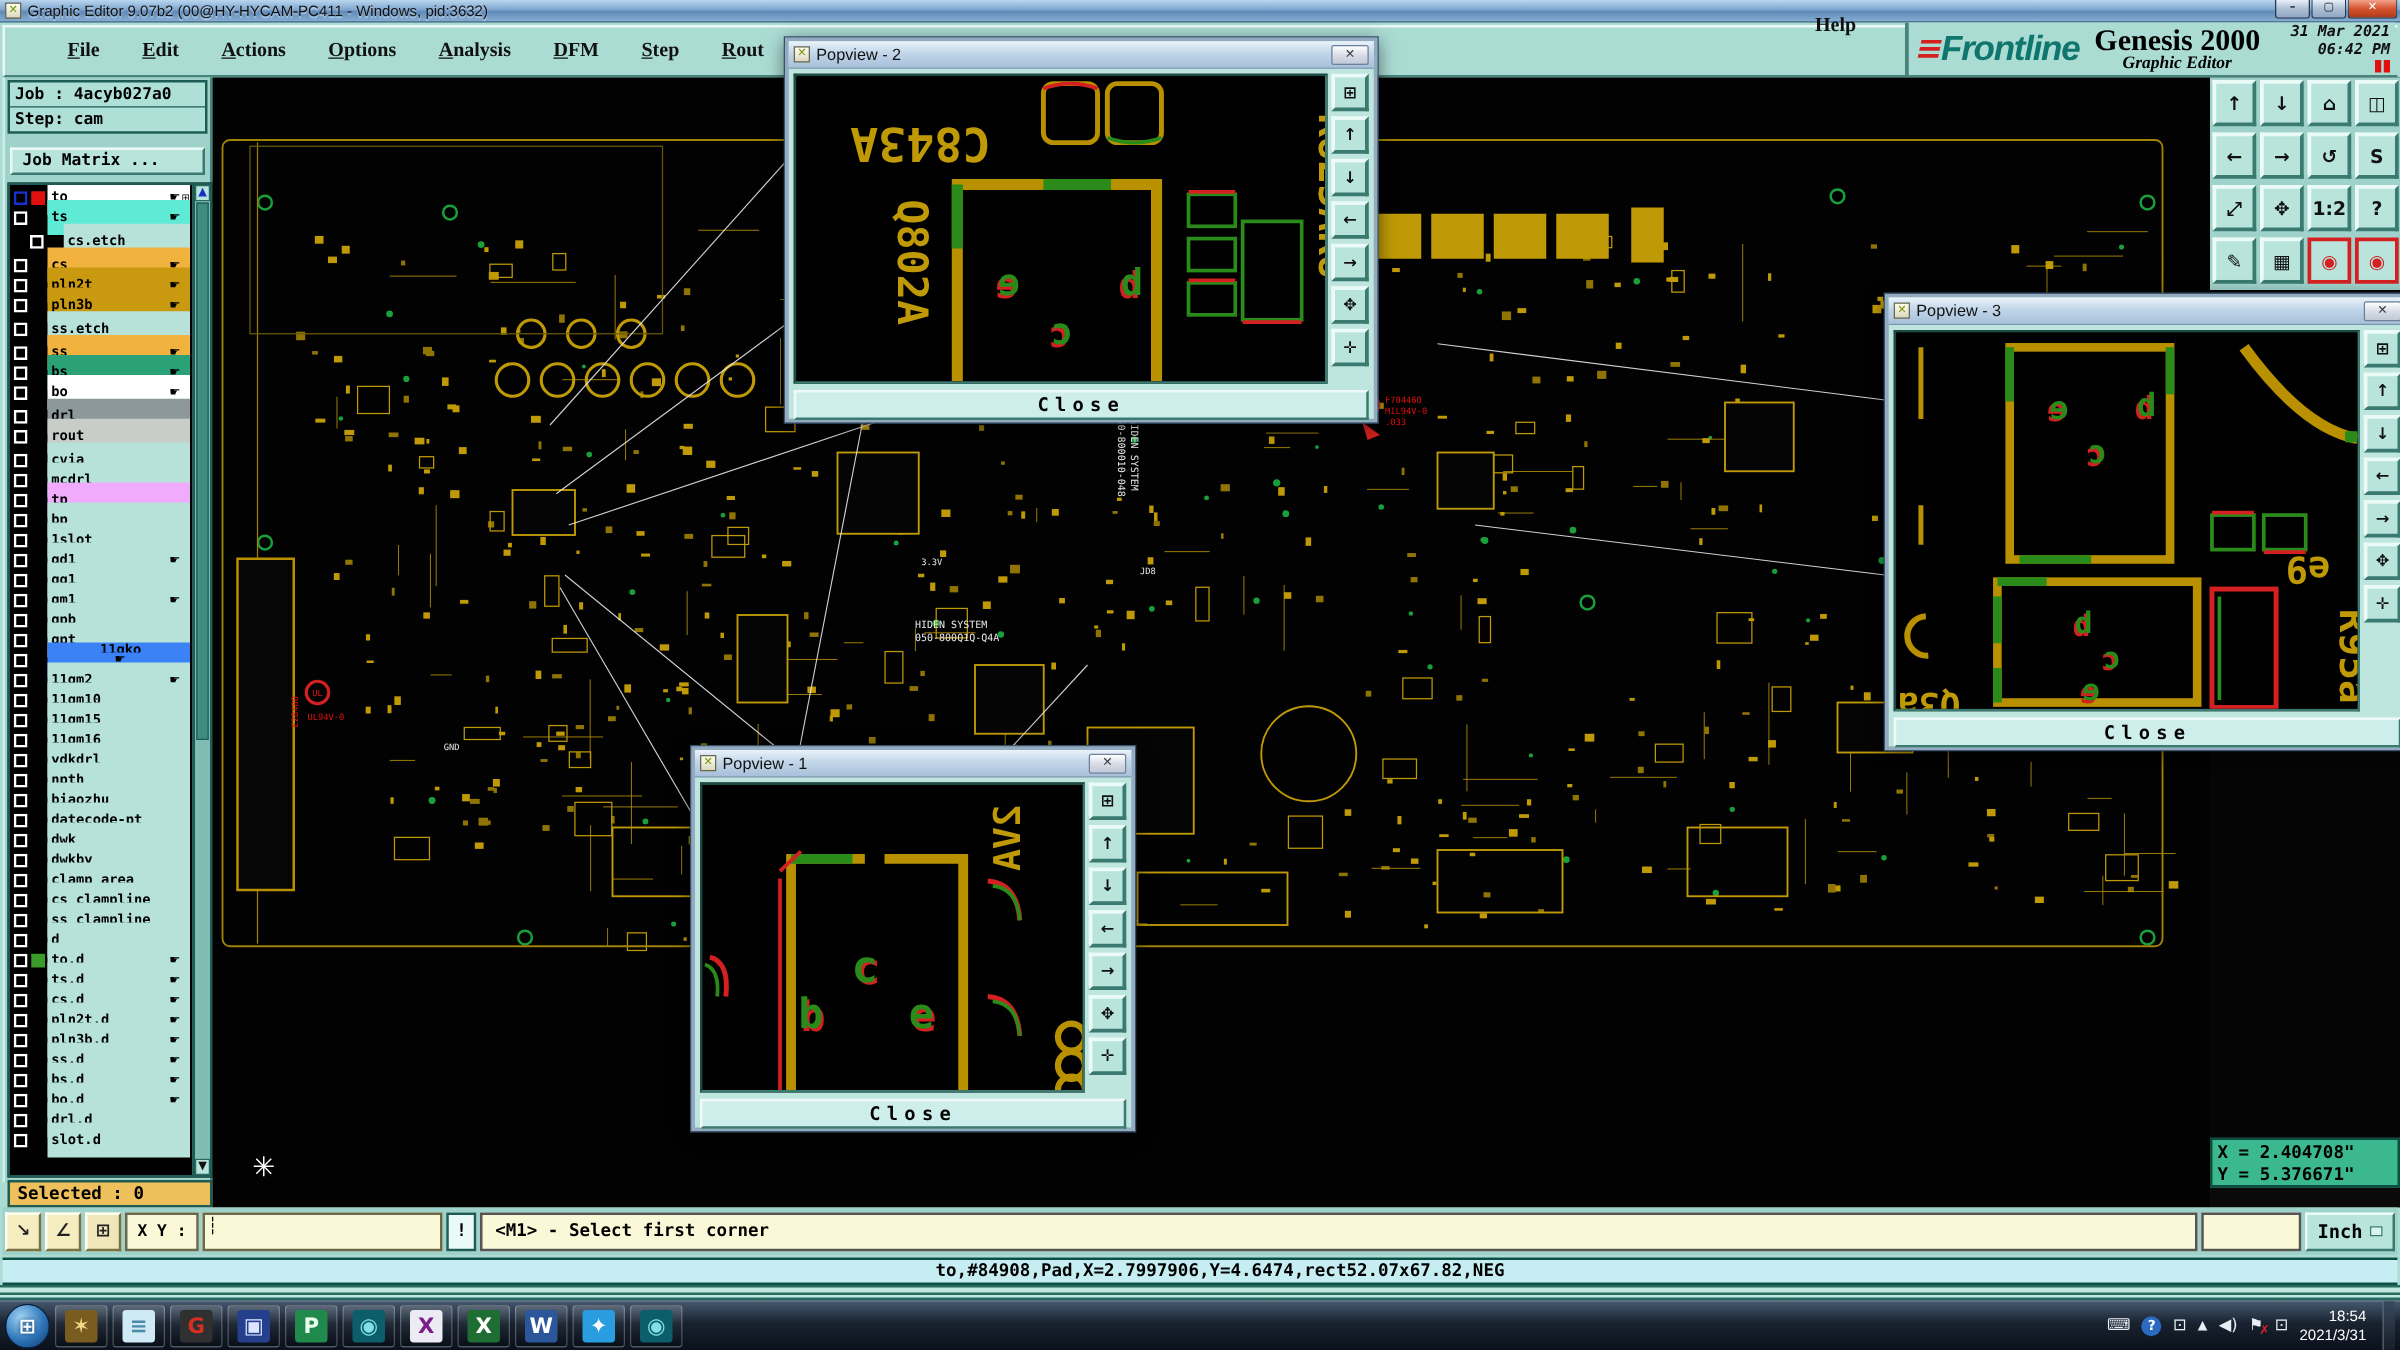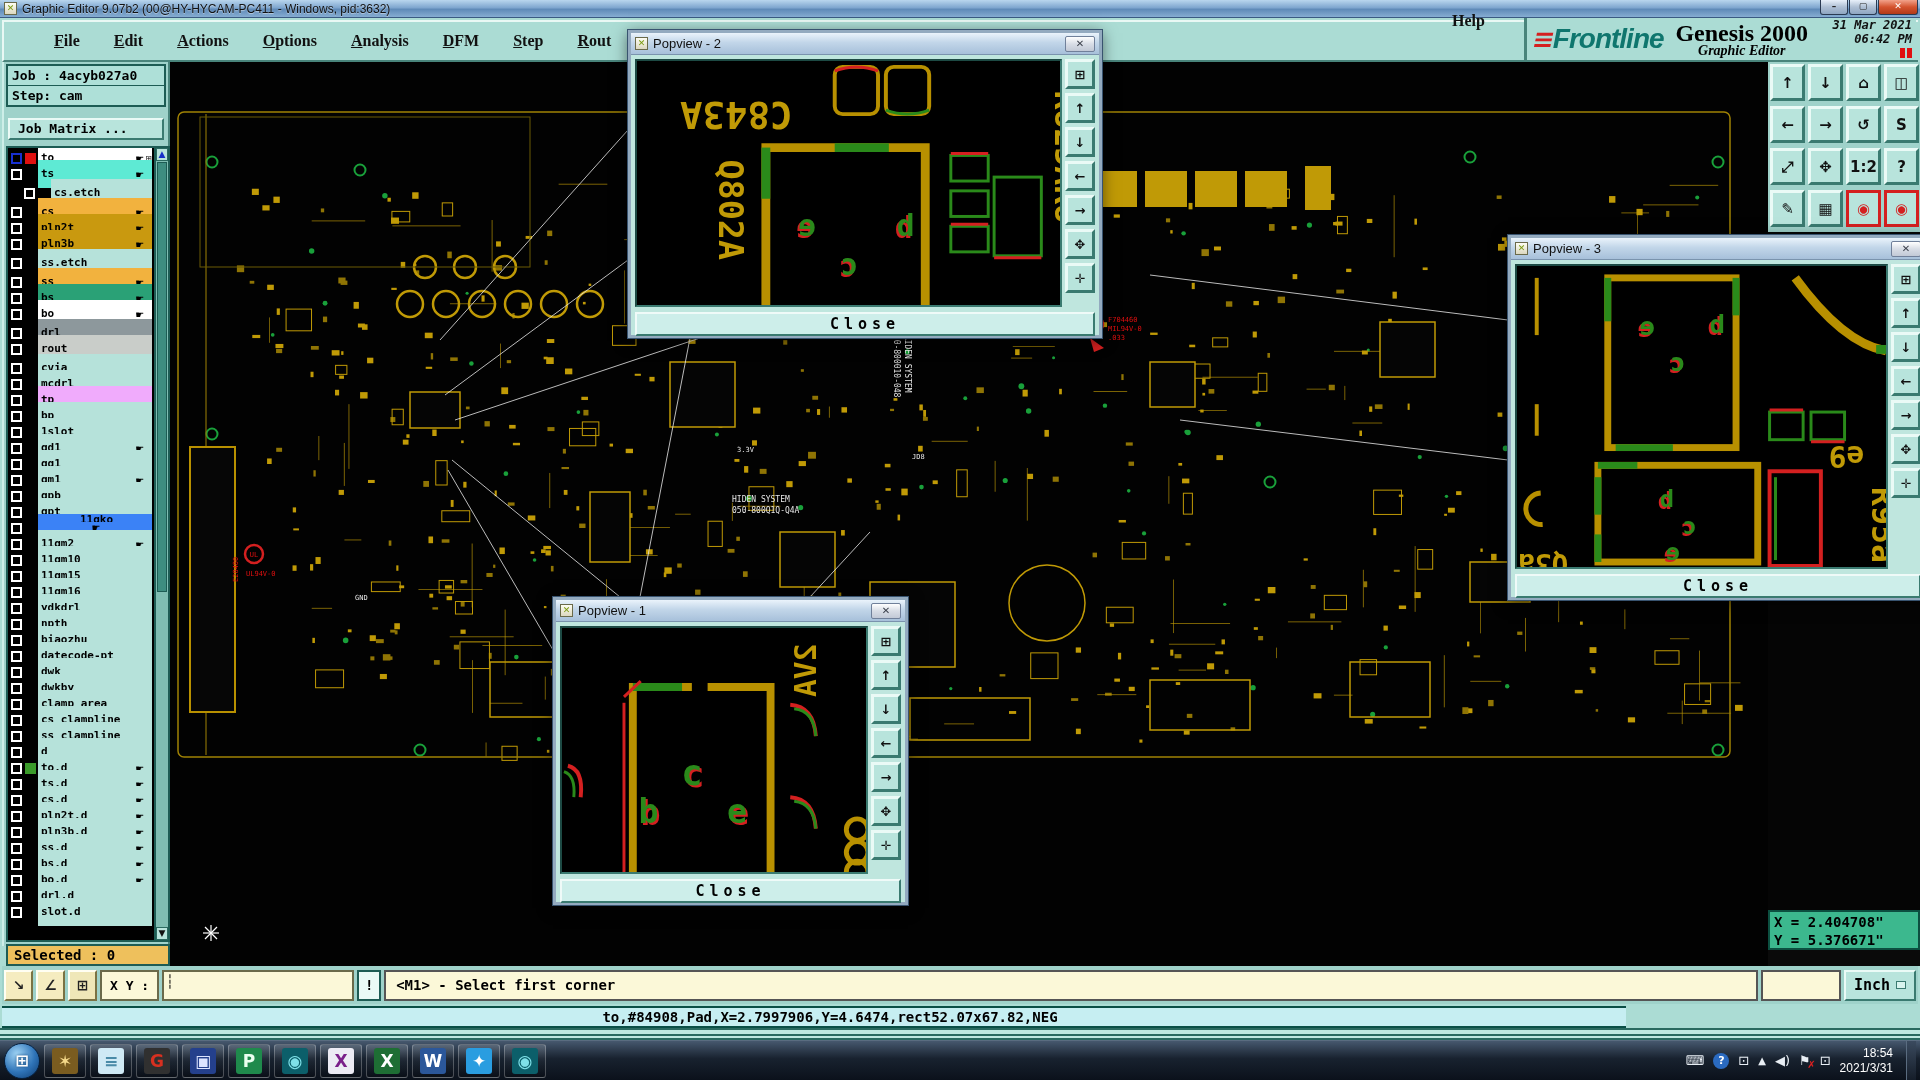--- a/index.html
+++ b/index.html
@@ -94,21 +94,21 @@
   .bbtn.grid3{background:#efe7b8;}
   .xylabel{background:#fbf8d8;border:2px solid #6a6a4a;height:31px;padding:0 8px;font:bold 13px/27px "DejaVu Sans Mono",monospace;color:#000;}
   .xyinput{width:192px;height:31px;background:#fbf8d8;border:2px solid #6a6a4a;font:13px "DejaVu Sans Mono",monospace;color:#000;padding:2px;}
   .warnbtn{width:24px;height:31px;background:#eafaf6;border:2px solid #1d5c54;font:bold 14px/27px "DejaVu Sans Mono",monospace;text-align:center;color:#000;}
   .promptbar{flex:1;height:31px;background:#fbf8d8;border:2px solid #555;font:bold 14px/27px "DejaVu Sans Mono",monospace;color:#000;padding-left:10px;white-space:nowrap;overflow:hidden;}
   .coordgap{width:80px;height:31px;background:#fbf8d8;border:2px solid #555;}
   .inchbtn{width:72px;height:31px;background:#b8e4dc;
     border-top:2px solid #eafaf6;border-left:2px solid #eafaf6;border-right:2px solid #3a7a70;border-bottom:2px solid #3a7a70;
     font:bold 15px/25px "DejaVu Sans Mono",monospace;color:#000;text-align:center;display:flex;align-items:center;justify-content:center;gap:6px;}
   .inchled{width:10px;height:8px;background:#d8f4ee;border:1px solid #3a7a70;}
-  .infobar{position:absolute;left:2px;top:1006px;width:1624px;height:22px;background:#c6eef2;
+  .infobar{position:absolute;left:2px;top:1006px;width:1916px;height:22px;background:#c6eef2;
     border-top:2px solid #0a4f46;border-bottom:2px solid #0a4f46;
     font:bold 14px/18px "DejaVu Sans Mono",monospace;color:#000;text-align:center;padding-left:32px;}
   .strips{position:absolute;left:0;top:1028px;width:1920px;height:12px;background:#bfe8e0;
     border-top:2px solid #2a6a60;border-bottom:2px solid #2a6a60;}
   .strips::after{content:"";display:block;height:2px;margin-top:4px;background:#2a6a60;}
 
   
   .popview{position:absolute;background:#bfe6de;border:3px solid #93aabf;outline:1px solid #38536f;
     box-shadow:0 3px 14px rgba(0,0,0,.55);z-index:6;}
   .pvtitle{height:22px;background:linear-gradient(#eaf3fb,#c2d6e9 45%,#a7c0da);display:flex;align-items:center;gap:5px;padding:0 4px;border-bottom:1px solid #7a93ad;}

